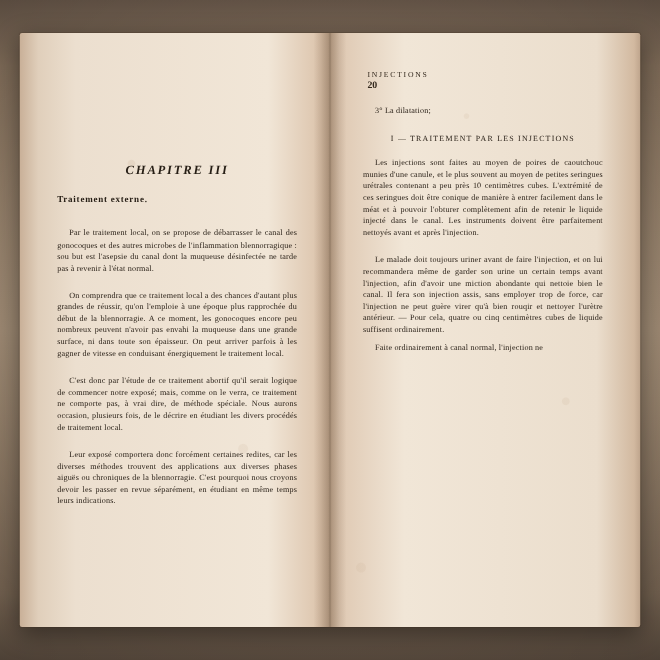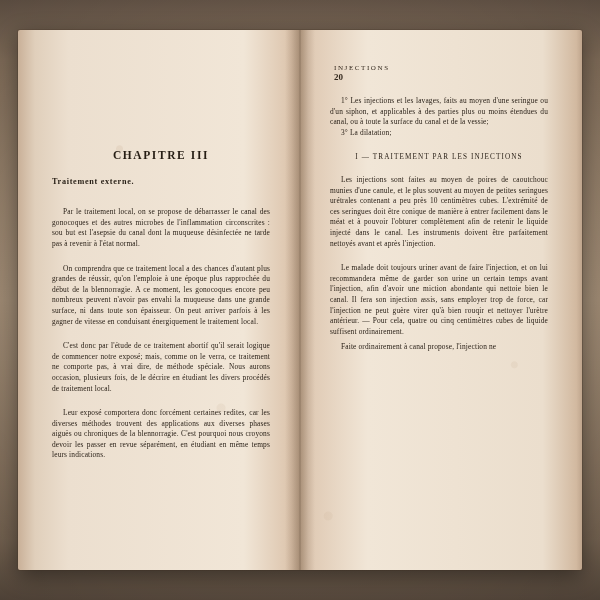--- a/index.html
+++ b/index.html
@@ -102,20 +102,21 @@
   .running-head .rh-title { font-variant: small-caps; letter-spacing: 1.6px; }
   .running-head .rh-page { font-size: 9px; font-weight: bold; letter-spacing: 0; }
 
   .chapter-title {
     text-align: center;
     font-weight: bold;
     font-size: 11.5px;
     letter-spacing: 1.6px;
     margin: 86px 0 16px 0;
     color: #261e15;
+    font-style: italic;
   }
   .section-title {
     font-weight: bold;
     font-size: 8.2px;
     letter-spacing: 0.7px;
     margin: 0 0 20px 0;
     color: #261e15;
   }
   .sub-head {
     text-align: center;
@@ -139,38 +140,37 @@
 <div id="page">
   <div class="surround"></div>
 
   <div class="book">
     <div class="grain"></div>
 
     <div class="page page-left">
       <div class="col">
         <div class="chapter-title">CHAPITRE III</div>
         <div class="section-title">Traitement externe.</div>
-        <p class="para">Par le traitement local, on se propose de débarrasser le canal des gonocoques et des autres microbes de l'inflammation circonscrites : sou but est l'asepsie du canal dont la muqueuse désinfectée ne tarde pas à revenir à l'état normal.</p>
+        <p class="para">Par le traitement local, on se propose de débarrasser le canal des gonocoques et des autres microbes de l'inflammation blennorragique : sou but est l'asepsie du canal dont la muqueuse désinfectée ne tarde pas à revenir à l'état normal.</p>
         <p class="para">On comprendra que ce traitement local a des chances d'autant plus grandes de réussir, qu'on l'emploie à une époque plus rapprochée du début de la blennorragie. A ce moment, les gonocoques encore peu nombreux peuvent n'avoir pas envahi la muqueuse dans une grande surface, ni dans toute son épaisseur. On peut arriver parfois à les gagner de vitesse en conduisant énergiquement le traitement local.</p>
         <p class="para">C'est donc par l'étude de ce traitement abortif qu'il serait logique de commencer notre exposé; mais, comme on le verra, ce traitement ne comporte pas, à vrai dire, de méthode spéciale. Nous aurons occasion, plusieurs fois, de le décrire en étudiant les divers procédés de traitement local.</p>
         <p class="para">Leur exposé comportera donc forcément certaines redites, car les diverses méthodes trouvent des applications aux diverses phases aiguës ou chroniques de la blennorragie. C'est pourquoi nous croyons devoir les passer en revue séparément, en étudiant en même temps leurs indications.</p>
       </div>
     </div>
 
     <div class="page page-right">
       <div class="running-head">
         <span class="rh-title">INJECTIONS</span>
         <span class="rh-page">20</span>
       </div>
       <div class="col">
-        <p class="listitem">1° Les injections et les lavages, faits au moyen d'une seringue ou d'un siphon, et applicables à des parties plus ou moins étendues du canal, ou à toute la surface du canal et de la vessie;</p>
         <p class="listitem">3° La dilatation;</p>
         <div class="sub-head">I — TRAITEMENT PAR LES INJECTIONS</div>
         <p class="para">Les injections sont faites au moyen de poires de caoutchouc munies d'une canule, et le plus souvent au moyen de petites seringues urétrales contenant a peu près 10 centimètres cubes. L'extrémité de ces seringues doit être conique de manière à entrer facilement dans le méat et à pouvoir l'obturer complètement afin de retenir le liquide injecté dans le canal. Les instruments doivent être parfaitement nettoyés avant et après l'injection.</p>
         <p class="para">Le malade doit toujours uriner avant de faire l'injection, et on lui recommandera même de garder son urine un certain temps avant l'injection, afin d'avoir une miction abondante qui nettoie bien le canal. Il fera son injection assis, sans employer trop de force, car l'injection ne peut guère virer qu'à bien rouqir et nettoyer l'urètre antérieur. — Pour cela, quatre ou cinq centimètres cubes de liquide suffisent ordinairement.</p>
         <div class="spacer-sm"></div>
-        <p class="para">Faite ordinairement à canal propose, l'injection ne</p>
+        <p class="para">Faite ordinairement à canal normal, l'injection ne</p>
       </div>
     </div>
 
     <div class="gutter"></div>
   </div>
 </div>
 
 </body></html>

